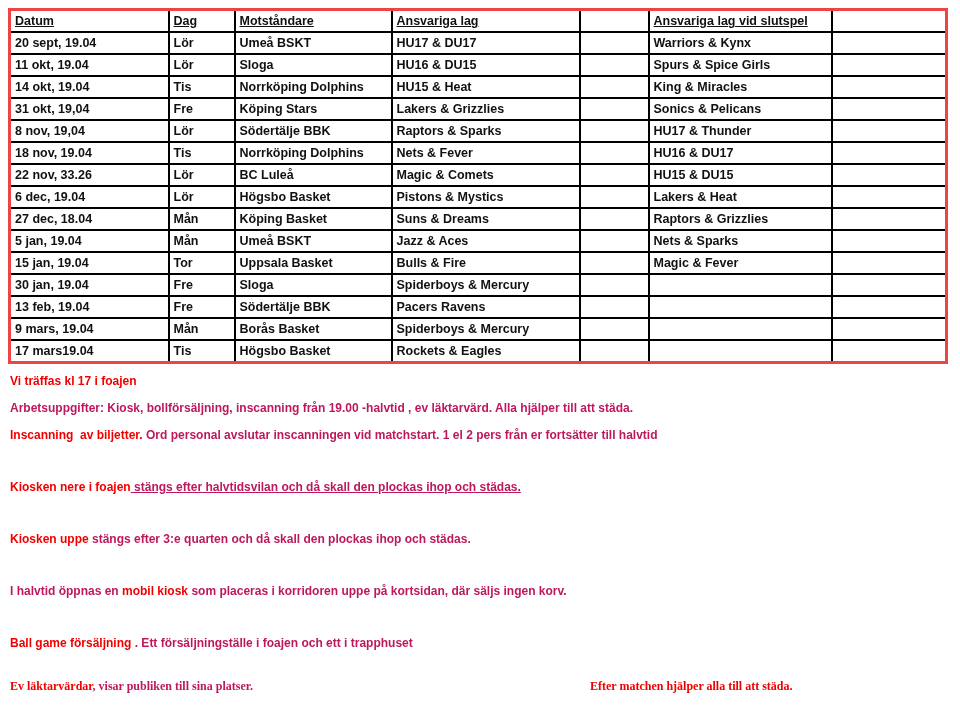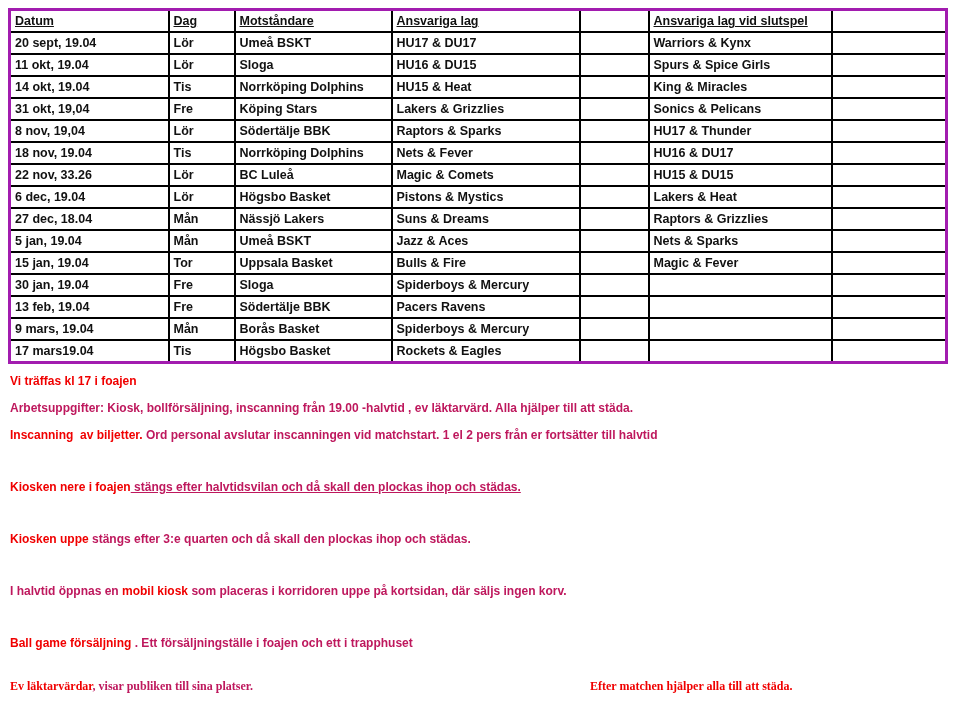--- a/index.html
+++ b/index.html
@@ -3,21 +3,21 @@
 <meta charset="utf-8">
 <style>
   html,body{margin:0;padding:0;background:#fff;}
   body{width:960px;height:724px;position:relative;overflow:hidden;
        font-family:"Liberation Sans","DejaVu Sans",sans-serif;}
 
   
   .table-wrap{position:absolute;top:8px;left:8px;}
   table.sched{border-collapse:collapse;table-layout:fixed;width:937px;
               font-weight:bold;font-size:12.5px;color:#111;
-              border:3px solid #a21caf;}
+              border:3px solid #ef4444;}
   table.sched td,table.sched th{border:2px solid #000;height:20px;
               padding:0 1px 0 4px;text-align:left;vertical-align:middle;
               overflow:hidden;white-space:nowrap;font-size:12.5px;}
   table.sched th{text-decoration:underline;}
   
   .sl{border-left:3px solid #000;border-right:3px solid #000;}
   .slb{border-bottom:3px solid #000;}
 
   
   .notes{position:absolute;left:10px;top:371px;width:946px;
@@ -125,21 +125,21 @@
           <td>Lör</td>
           <td>Högsbo Basket</td>
           <td>Pistons &amp; Mystics</td>
           <td></td>
           <td class="sl">Lakers &amp; Heat</td>
           <td></td>
         </tr>
         <tr>
           <td>27 dec, 18.04</td>
           <td>Mån</td>
-          <td>Nässjö Lakers</td>
+          <td>Köping Basket</td>
           <td>Suns &amp; Dreams</td>
           <td></td>
           <td class="sl">Raptors &amp; Grizzlies</td>
           <td></td>
         </tr>
         <tr>
           <td>5 jan, 19.04</td>
           <td>Mån</td>
           <td>Umeå BSKT</td>
           <td>Jazz &amp; Aces</td>

